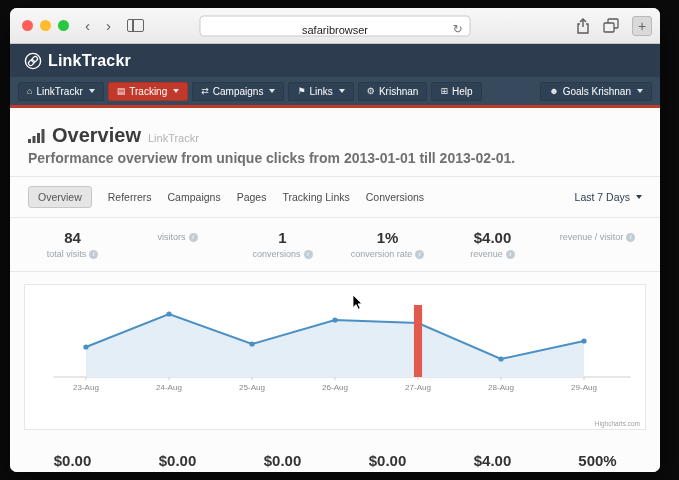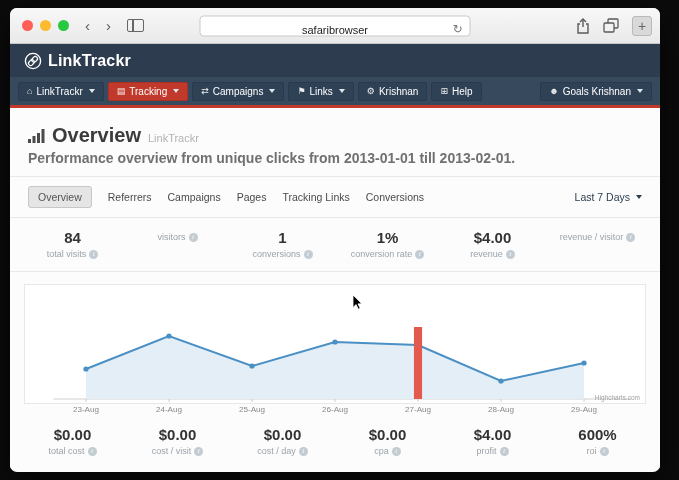--- a/index.html
+++ b/index.html
@@ -60,21 +60,21 @@
   .range .caret { border-top-color:#2c3e50; }
 
   .statsrow { display:flex; padding:11px 10px 12px; border-bottom:1px solid #e8e8e8; }
   .stat { flex:1; text-align:center; }
   .stat .val { font-size:15px; font-weight:bold; color:#333; }
   .stat .lbl { font-size:9px; color:#9aa3aa; margin-top:3px; display:flex; align-items:center; justify-content:center; gap:3px; }
   .info-ic { display:inline-block; width:9px; height:9px; border-radius:50%; background:#c3ccd2; color:#fff;
              font-size:7px; line-height:9px; text-align:center; font-style:italic; font-family:"Liberation Serif",serif; }
   .info-ic::after { content:"i"; }
 
-  .chart-panel { margin:12px 14px 0; border:1px solid #e7e7e7; background:#fff; height:120px; position:relative; padding-top:22px; }
+  .chart-panel { margin:12px 14px 0; border:1px solid #e7e7e7; background:#fff; height:146px; position:relative; }
   .chart-panel svg.chart { width:100%; height:118px; display:block; }
   .credit { position:absolute; right:5px; bottom:2px; font-size:6.5px; color:#a0a0a0; }
 
   .statsrow.bottom { border-bottom:none; border-top:none; margin-top:8px; padding-top:14px; }
 
   .cursor { position:absolute; left:342px; top:287px; z-index:40; pointer-events:none; }
 </style>
 </head>
 <body>
 
@@ -292,21 +292,21 @@
           </div>
       </div>
       <div class="stat">
         <div class="val">$4.00</div>
         <div class="lbl">
             <span>profit</span>
             <span class="info-ic"></span>
           </div>
       </div>
       <div class="stat">
-        <div class="val">600%</div>
+        <div class="val">500%</div>
         <div class="lbl">
             <span>roi</span>
             <span class="info-ic"></span>
           </div>
       </div>
     </div>
 
   </div>
 
   <div class="cursor">

